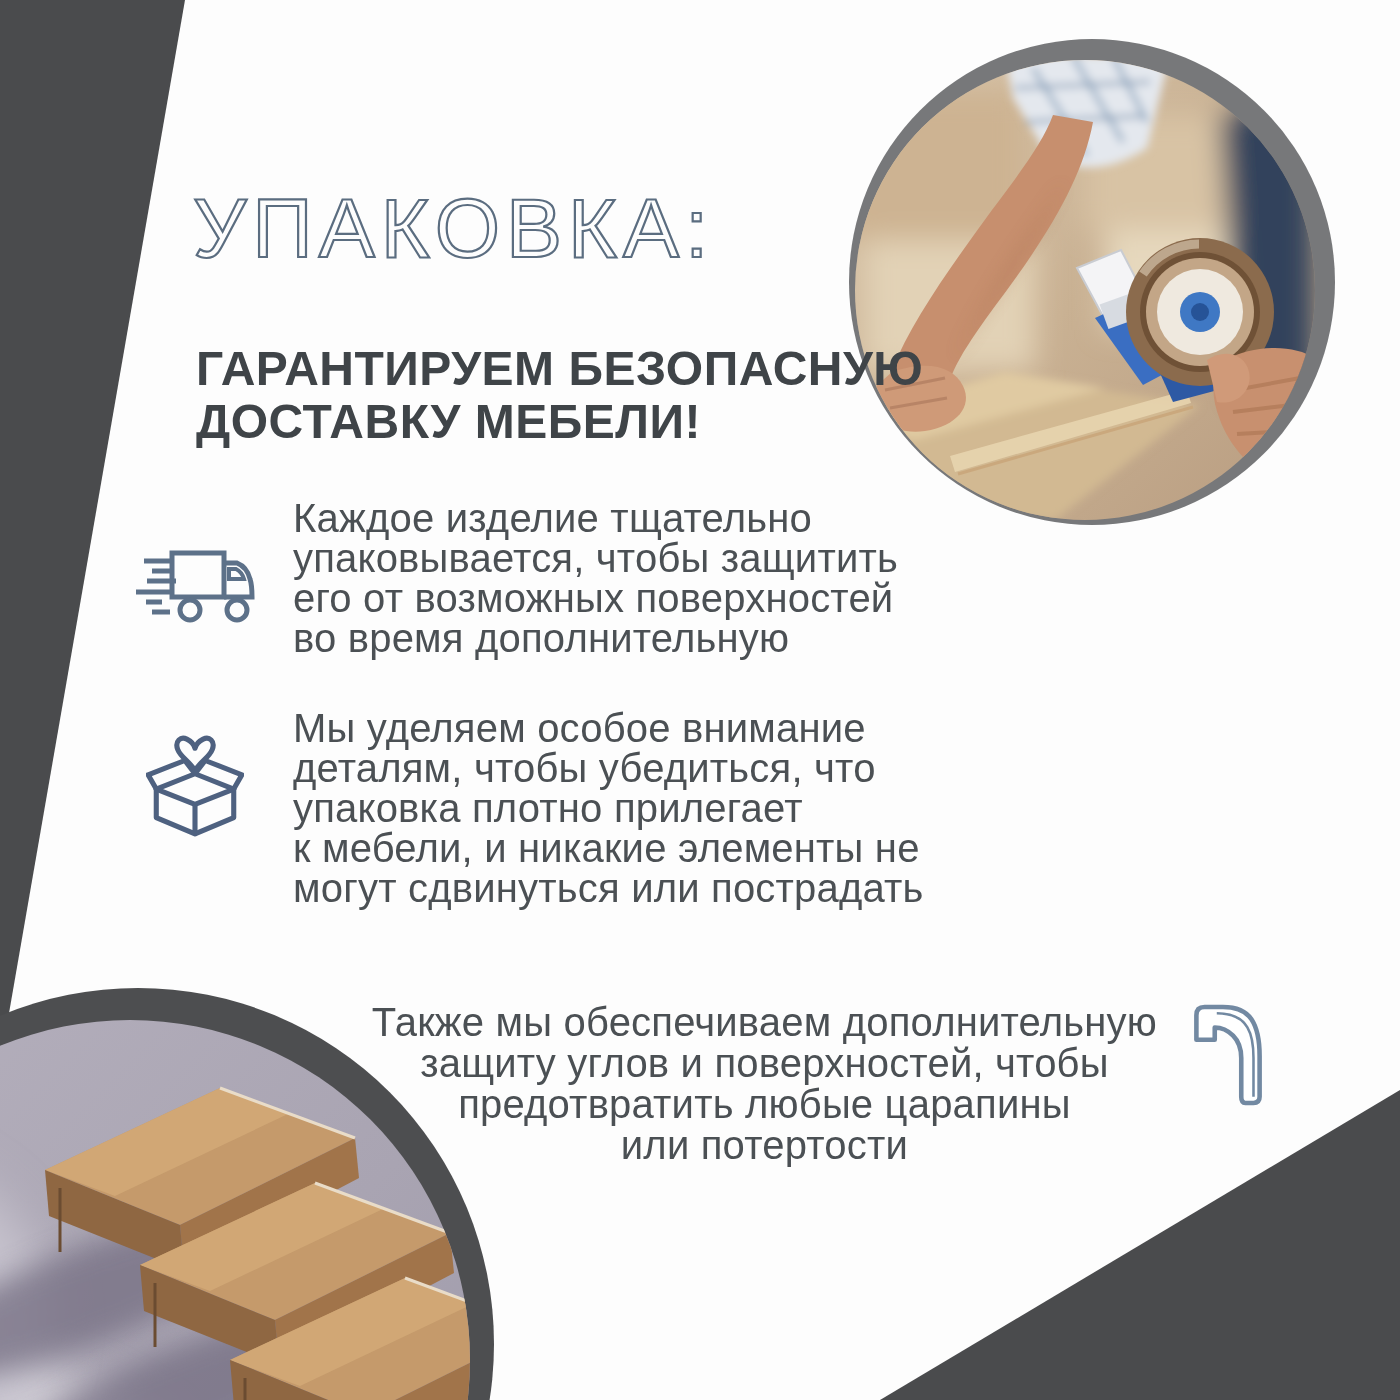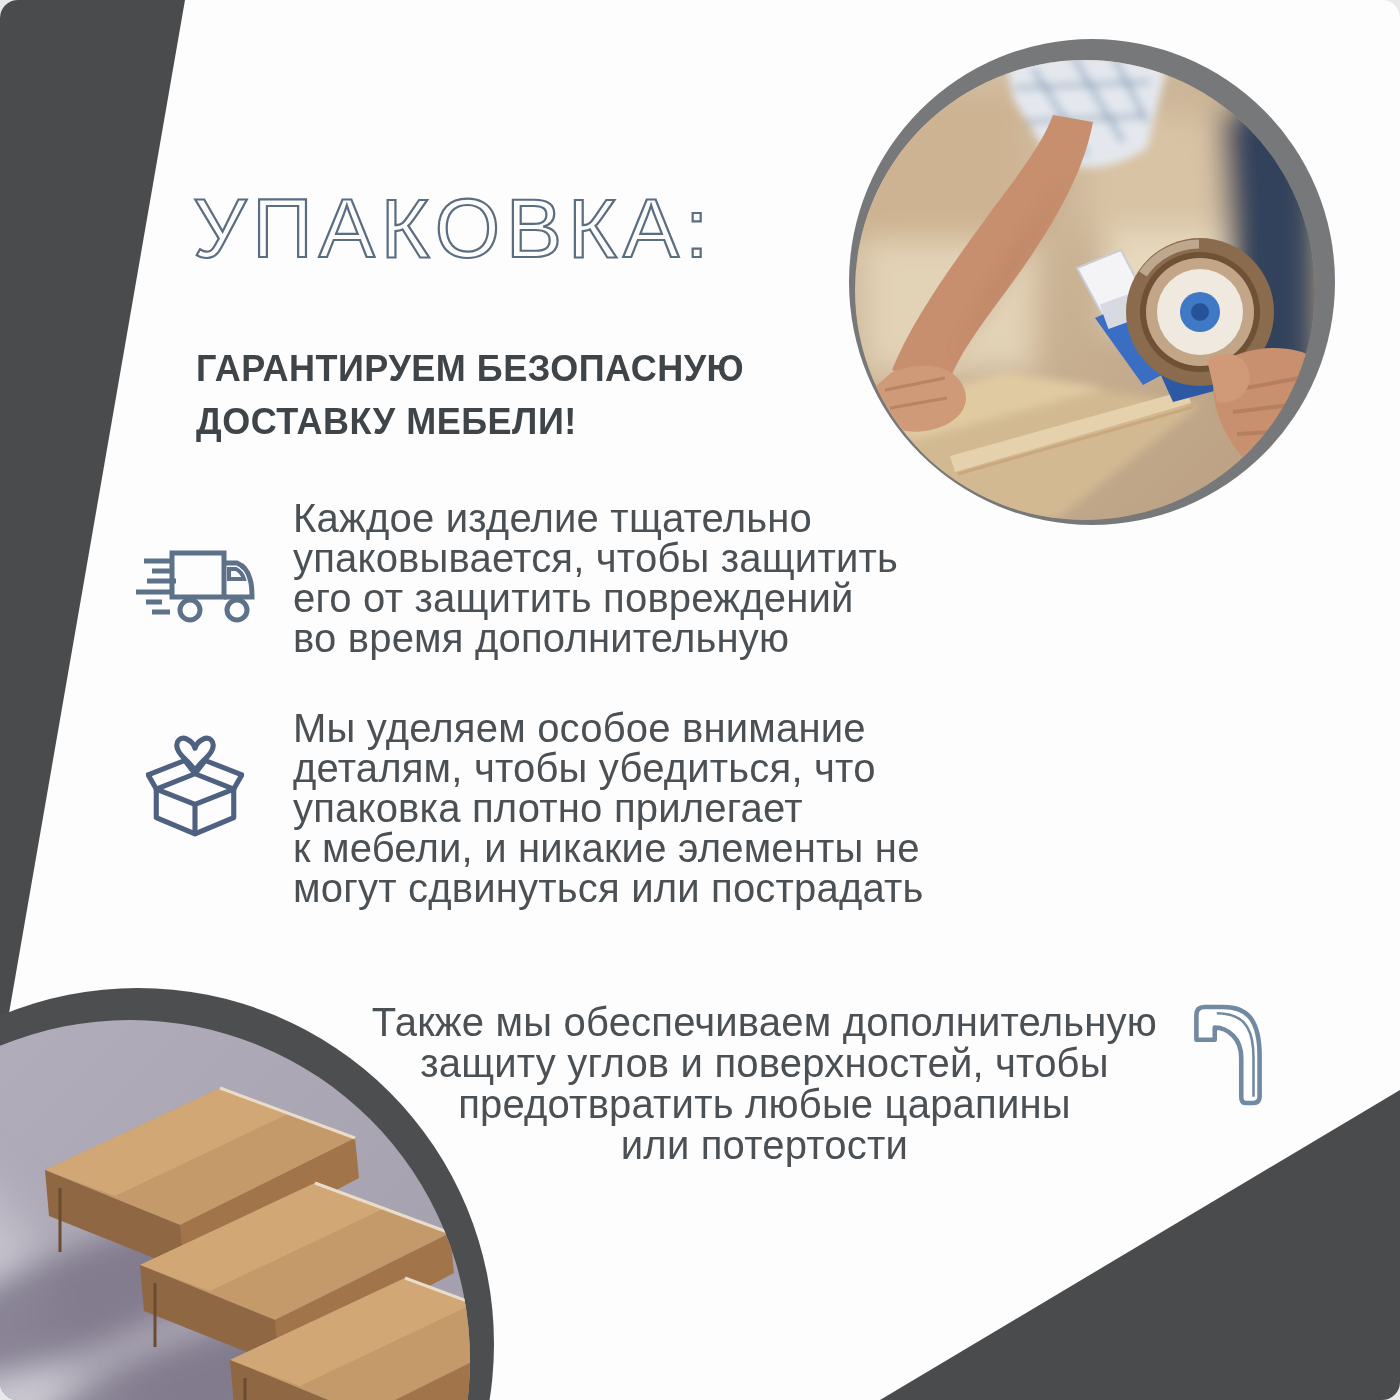--- a/index.html
+++ b/index.html
@@ -1,21 +1,20 @@
 <!DOCTYPE html>
 <html><head>
 <meta charset="utf-8">
 <style>
   html,body{margin:0;padding:0;background:#e8e8e8;}
   #canvas{
     position:relative;width:1400px;height:1400px;overflow:hidden;
     background:#fdfdfd;
     font-family:"Liberation Sans","DejaVu Sans",sans-serif;
     color:#4b5054;
-    border-radius:18px;
   }
   .abs{position:absolute;}
 
   
   .wedge{position:absolute;inset:0;background:#4a4b4d;}
   #wedge-top-left{clip-path:polygon(0 0,185px 0,0 1065px);}
   #wedge-bottom-right{clip-path:polygon(1400px 1090px,1400px 1400px,880px 1400px);}
 
   
   .ring{position:absolute;border-radius:50%;}
@@ -30,21 +29,21 @@
   #page-title{
     left:193px;top:186px;
     font-size:84px;font-weight:400;line-height:1;
     letter-spacing:6px;
     color:transparent;
     -webkit-text-stroke:2.2px #5b6d80;
     text-stroke:2.2px #5b6d80;
     white-space:nowrap;
   }
   
-  #subtitle{left:196px;top:342px;font-size:36px;font-weight:700;
+  #subtitle{left:196px;top:342px;font-size:48px;font-weight:700;
     line-height:53px;color:#3f4448;letter-spacing:0.5px;}
 
   
   .para{font-size:40px;line-height:40px;color:#4b5054;letter-spacing:0.2px;}
   #feature-1-text{left:293px;top:498px;}
   #feature-2-text{left:293px;top:692px;margin-top:16px;}
   #feature-3-text{right:243px;top:1002px;text-align:center;line-height:41px;}
 
   .icon-box{position:absolute;}
   .icon-box svg{display:block;width:100%;height:100%;}
@@ -192,21 +191,21 @@
         <path d="M13,32 H42"></path>
         <path d="M2,43 H36"></path>
         <path d="M12,53 H28"></path>
         <path d="M18,63 H36"></path>
       </g>
     </svg>
   </div>
   <div class="abs para" id="feature-1-text">
     <div>Каждое изделие тщательно</div>
     <div>упаковывается, чтобы защитить</div>
-    <div>его от защитить повреждений</div>
+    <div>его от возможных поверхностей</div>
     <div>во время дополнительную</div>
   </div>
 
   <div class="icon-box" id="boxheart-icon-box">
     <svg viewBox="0 0 96 104" aria-hidden="true">
       <g stroke="#4e6180" stroke-width="5" fill="none" stroke-linejoin="round">
         <path d="M48,36 C43,27 34,23 31,15 C28,7 34,2 40,5 C44,7 47,10 48,14 C49,10 52,7 56,5 C62,2 68,7 65,15 C62,23 53,27 48,36 Z"></path>
         <path d="M10,54 L48,39 L86,54 L48,69 Z"></path>
         <path d="M10,54 L2,40 L38,26 L48,39"></path>
         <path d="M48,39 L58,26 L94,40 L86,54"></path>

